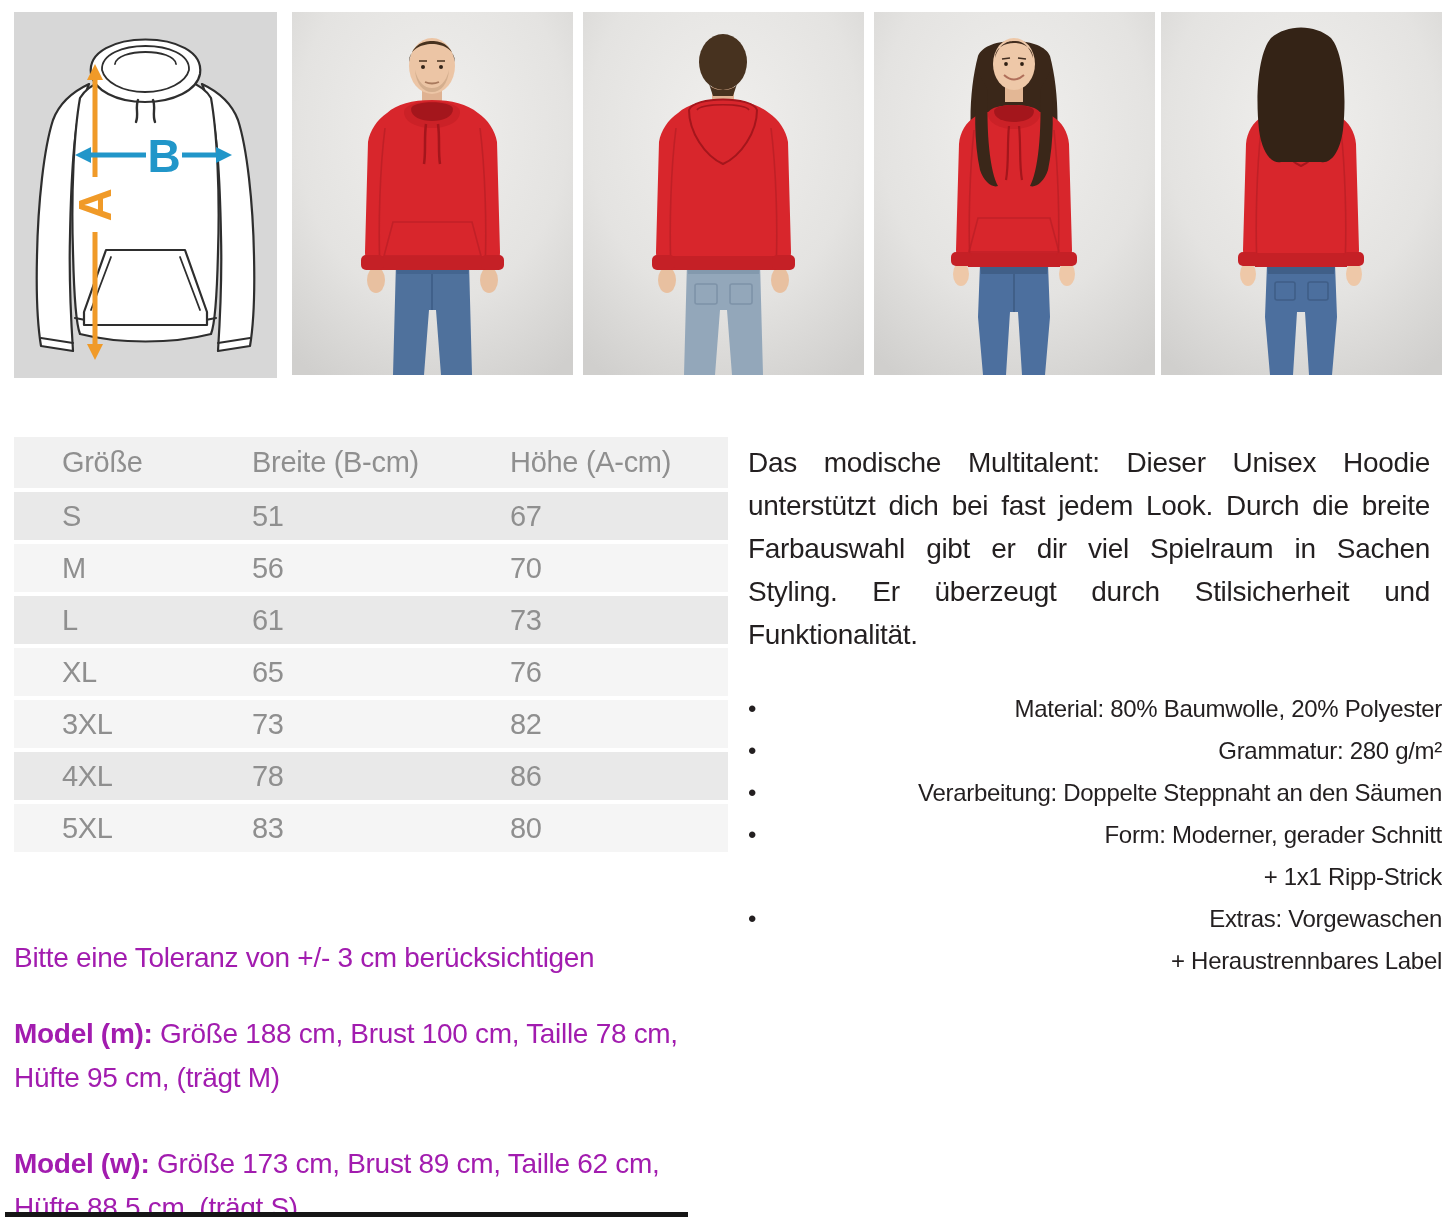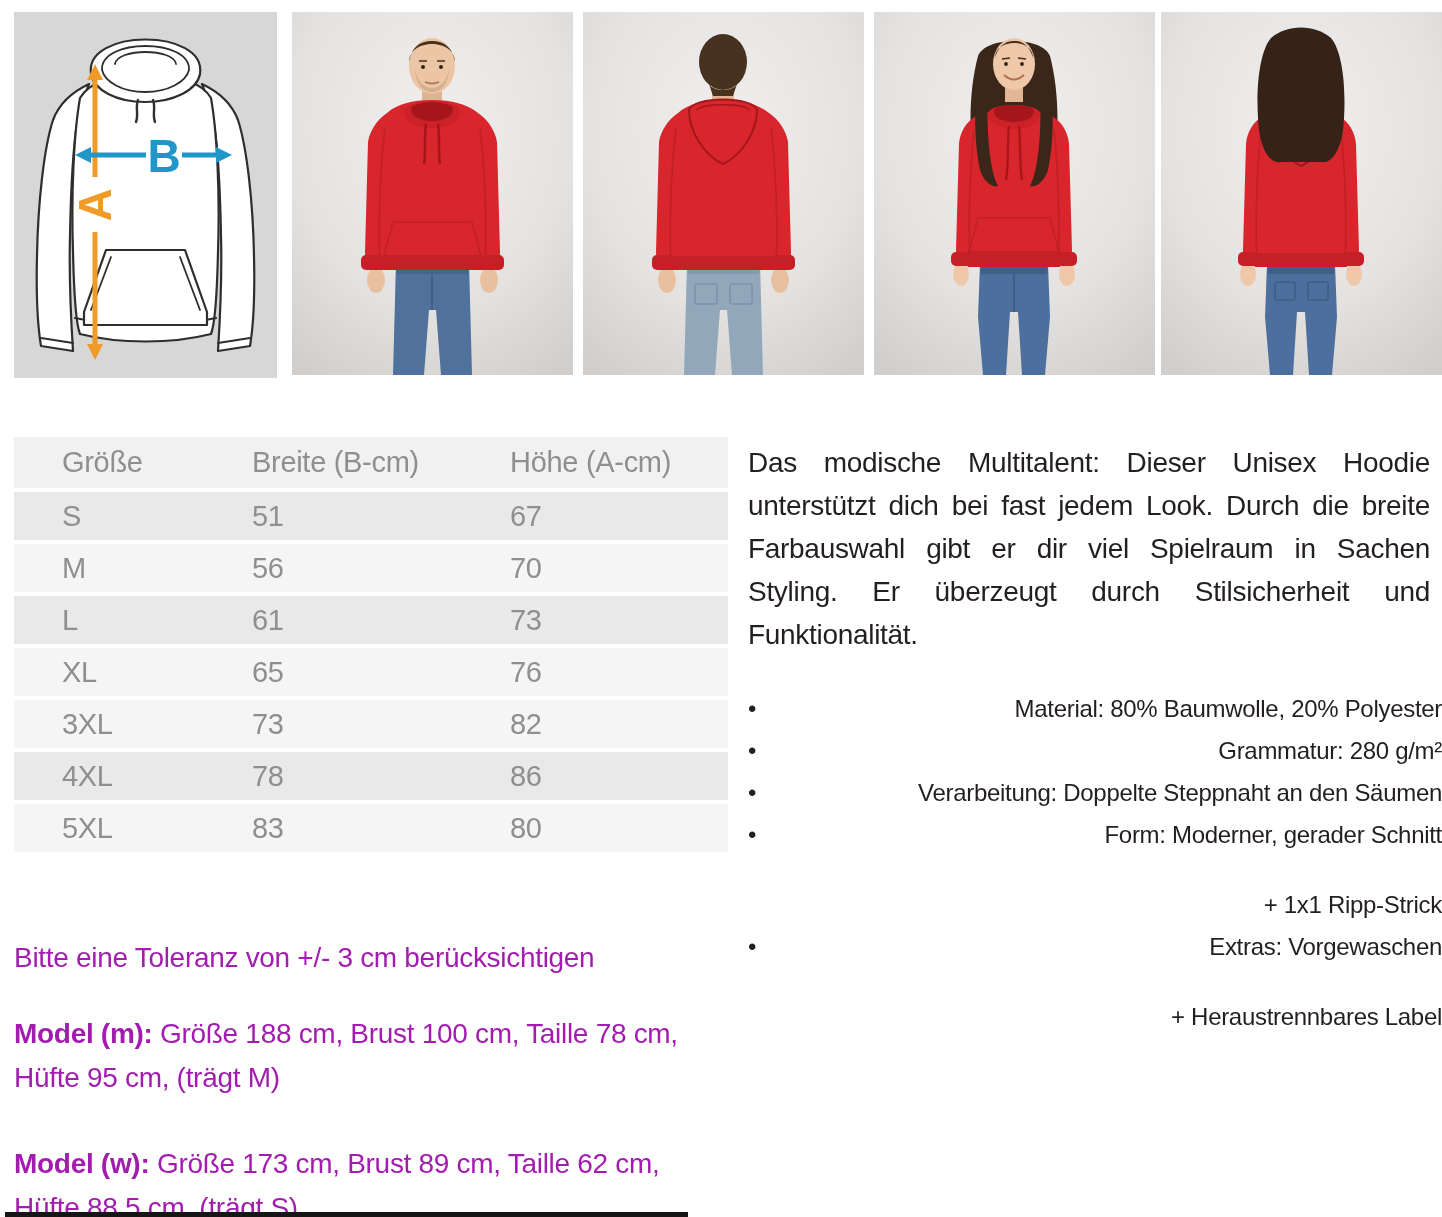--- a/index.html
+++ b/index.html
@@ -35,21 +35,21 @@
   .note strong { font-weight:700; }
 
   
   #product-description { position:absolute; left:748px; top:441px; width:682px;
     font-size:28px; line-height:43px; text-align:justify; letter-spacing:-0.3px; }
   #feature-list { position:absolute; left:748px; top:688px; width:694px; list-style:none; }
   #feature-list li { position:relative; padding-left:23px; font-size:24px;
     line-height:42px; letter-spacing:-0.3px;text-align:right; }
   #feature-list li::before { content:"\2022"; position:absolute; left:0; top:0;
     line-height:42px; font-size:24px; color:#231f20; }
-  #feature-list .sub { margin-left:78px;margin-top:28px; }
+  #feature-list .sub { margin-left:78px; }
   .pre { white-space:pre-wrap; }
 
   #bottom-bar { position:absolute; left:5px; top:1212px; width:683px; height:5px; background:#161616; }
 </style>
 </head>
 <body>
 
 <div class="page">
 
   <figure class="img-box" id="diagram">

